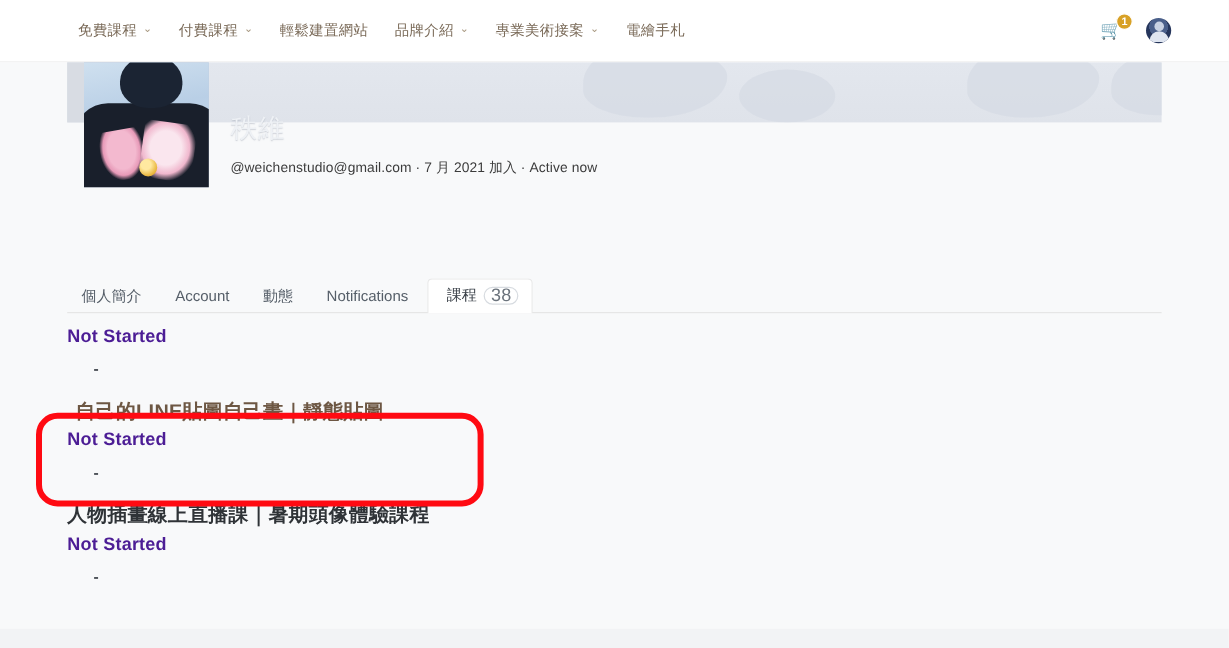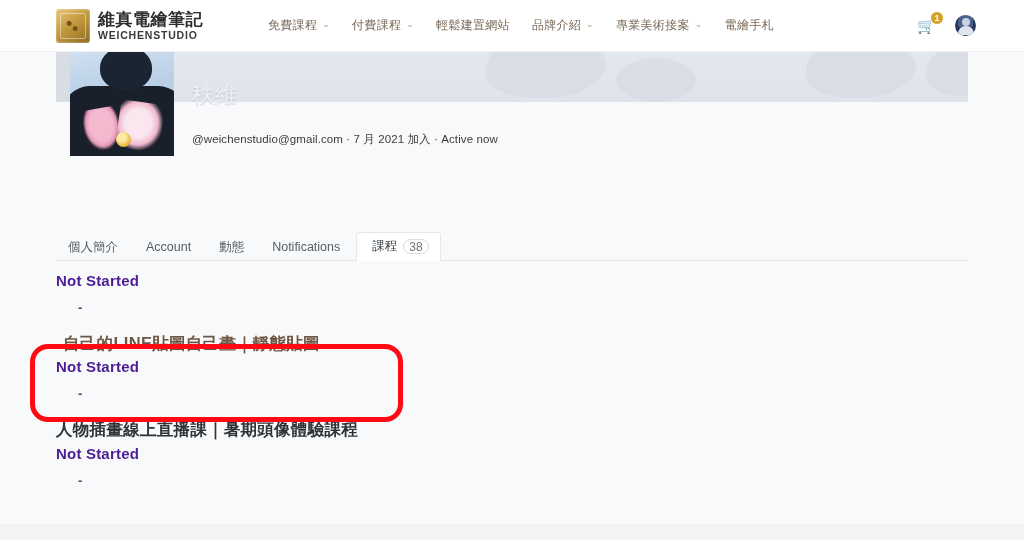--- a/index.html
+++ b/index.html
@@ -219,21 +219,21 @@
   .avatar-coin {
     position: absolute;
     left: 46px; top: 80px;
     width: 15px; height: 15px;
     border-radius: 50%;
     background: radial-gradient(circle at 38% 35%, #ffe9a0 0 30%, #e8b53c 70%, #b9851d 100%);
   }
 
   .profile-name {
     position: absolute;
-    left: 136px; top: 28px;
+    left: 136px; top: 40px;
     font-size: 22px;
     font-weight: 400;
     color: #eef1f5;
     letter-spacing: 1px;
     text-shadow: 0 1px 1px rgba(120,130,145,.35);
   }
   .profile-meta {
     position: absolute;
     left: 136px; top: 80px;
     font-size: 11.5px;
@@ -278,21 +278,21 @@
   }
   .tab-badge {
     display: inline-flex;
     align-items: center;
     justify-content: center;
     min-width: 19px;
     height: 15px;
     padding: 0 5px;
     border: 1px solid #d7dbe0;
     border-radius: 9px;
-    font-size: 12px;
+    font-size: 15px;
     color: #6c747d;
     background: #fff;
   }
 
   
   .course-list {
     position: absolute;
     left: 56px; top: 208px;
     width: 912px;
   }
@@ -339,27 +339,20 @@
     left: 0; bottom: 0;
     width: 1024px; height: 16px;
     background: #f2f3f5;
   }
 </style>
 </head>
 <body>
 
 <div class="site-header">
 
-  <a class="brand" href="#">
-    <span class="brand-mark"></span>
-    <span class="brand-text">
-      <span class="brand-cn">維真電繪筆記</span>
-      <span class="brand-en">WEICHENSTUDIO</span>
-    </span>
-  </a>
 
   <nav class="main-nav">
     <span class="nav-item">
       <span>免費課程</span>
       <span class="caret">⌄</span>
     </span>
     <span class="nav-item">
       <span>付費課程</span>
       <span class="caret">⌄</span>
     </span>

